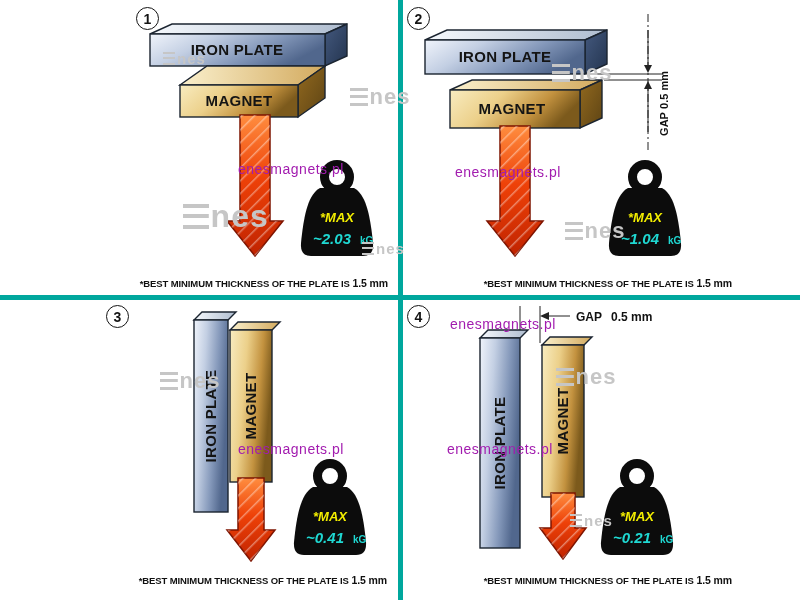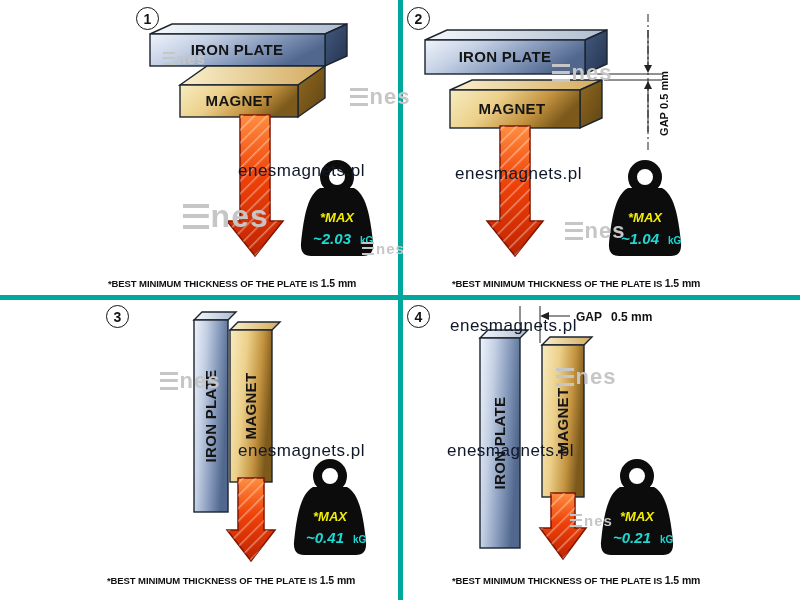--- a/index.html
+++ b/index.html
@@ -11,24 +11,24 @@
   svg text{font-family:"Liberation Sans",sans-serif}
   .plabel{font-size:15px;font-weight:700;fill:#141414;text-anchor:middle;letter-spacing:.3px}
   .wmax{fill:#f3ee00;font-size:13px;font-weight:700;text-anchor:middle;font-style:italic}
   .wval{fill:#1fd8d2;font-size:15px;font-weight:700;text-anchor:middle;font-style:italic}
   .wunit{fill:#1fd8d2;font-size:10px;font-weight:700;text-anchor:start}
   .gaptext{font-size:11px;font-weight:700;fill:#111;text-anchor:middle}
   .gaptext-h{font-size:12px;font-weight:700;fill:#111}
   .dim{stroke:#222;stroke-width:1;fill:none}
   .badge{position:absolute;width:21px;height:21px;border:1.6px solid #141414;border-radius:50%;
          display:flex;align-items:center;justify-content:center;font-size:14px;font-weight:600;color:#141414;background:#fff}
-  .caption{position:absolute;font-size:9.5px;font-weight:600;color:#101010;text-align:left;
+  .caption{position:absolute;font-size:9.5px;font-weight:600;color:#101010;text-align:right;
            white-space:nowrap;letter-spacing:-.1px}
   .caption .b{font-weight:800;font-size:10.5px}
-  .wm-site{position:absolute;color:#0f172a;font-size:17px;letter-spacing:.5px}
+  .wm-site{position:absolute;color:#a21caf;font-size:14px;letter-spacing:.5px}
   .wm-logo{position:absolute;color:#c6c6c6;font-weight:700;display:flex;align-items:center;gap:2px;letter-spacing:1px}
   .wm-logo::before{content:"";display:inline-block;width:.8em;height:.55em;
       border-top:.14em solid #c6c6c6;border-bottom:.14em solid #c6c6c6;
       background:linear-gradient(#c6c6c6,#c6c6c6) center/100% .14em no-repeat}
   .wm-logo.sm{font-size:15px}.wm-logo.md{font-size:22px}.wm-logo.lg{font-size:32px}
 </style>
 </head>
 <body>
 
 <div class="canvas">

